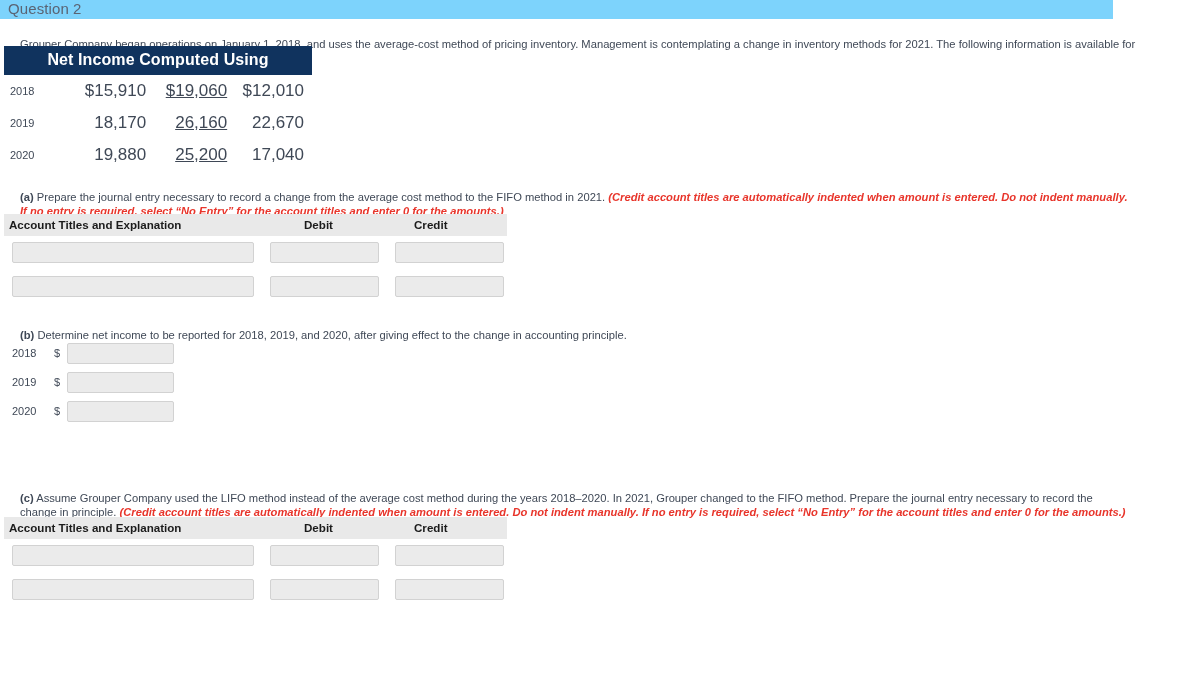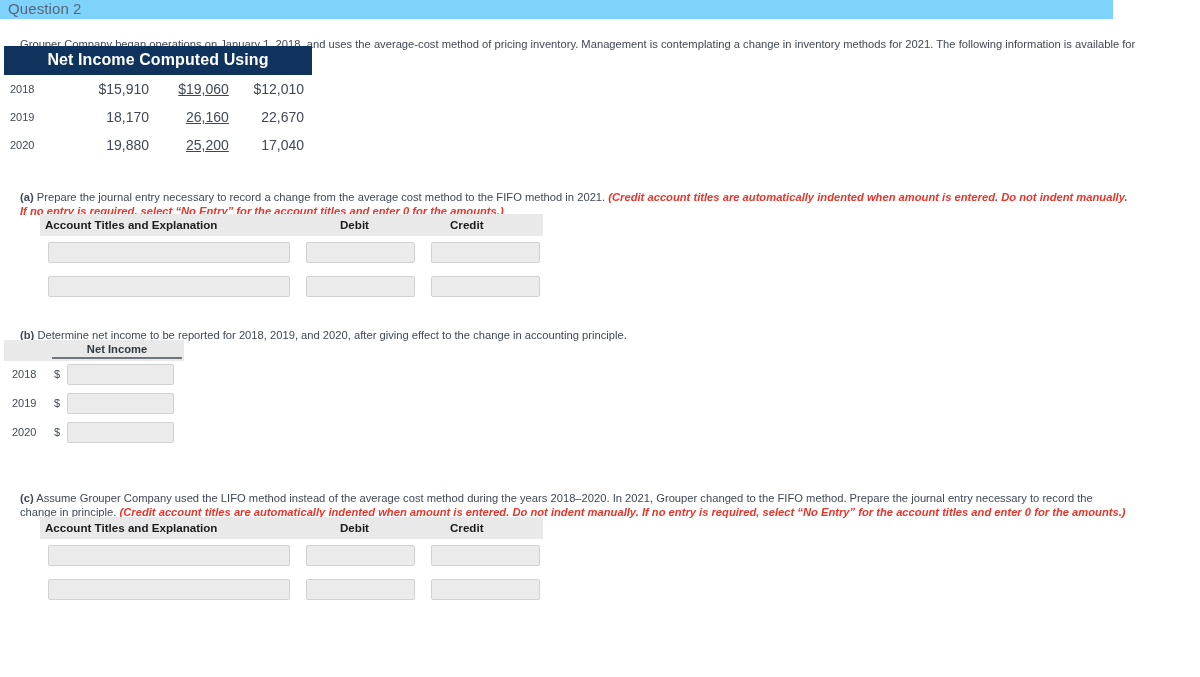--- a/index.html
+++ b/index.html
@@ -90,29 +90,29 @@
   .tbl1 td.yr {
     text-align: left;
     padding: 6px 0 6px 6px;
     font-size: 11px;
     color: #3f4856;
     width: 60px;
   }
   .tbl1 td.num {
     text-align: right;
     padding: 6px 8px 6px 0;
-    font-size: 14px;
+    font-size: 17px;
     color: #3f4856;
   }
   .tbl1 td.c1 { width: 98px; }
   .tbl1 td.c2 { width: 78px; text-decoration: underline; }
   .tbl1 td.c3 { width: 72px; }
 
   
-  .jtbl { position: absolute; left: 4px; margin-left: 36px; }
+  .jtbl { position: absolute; left: 4px; }
   .jhead {
     width: 503px;
     background: #e9e9e9;
     height: 22px;
     position: relative;
   }
   .jhead div {
     position: absolute;
     top: 4px;
     font-weight: bold;
@@ -251,23 +251,20 @@
   </div>
 </div>
 
 <div style="position:absolute; left:4px; top:312px; width:1140px;">
   <p class="para">
     <span class="lbl">(b)</span><span> Determine net income to be reported for 2018, 2019, and 2020, after giving effect to the change in accounting principle.</span>
   </p>
 </div>
 
 <div class="tblb">
-  <div class="tblb-head">
-    <div class="nihdr">Net Income</div>
-  </div>
   <div class="brow">
     <span class="yrlab">2018</span>
     <span class="dollar">$</span>
     <input class="inp inp-ni" type="text" value="" style="">
   </div>
   <div class="brow">
     <span class="yrlab">2019</span>
     <span class="dollar">$</span>
     <input class="inp inp-ni" type="text" value="" style="">
   </div>

